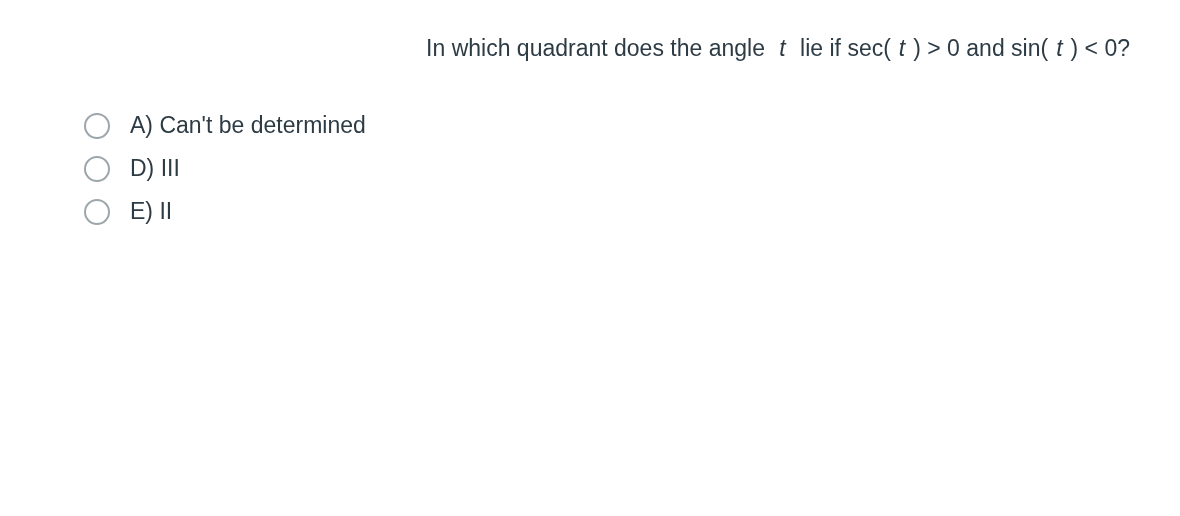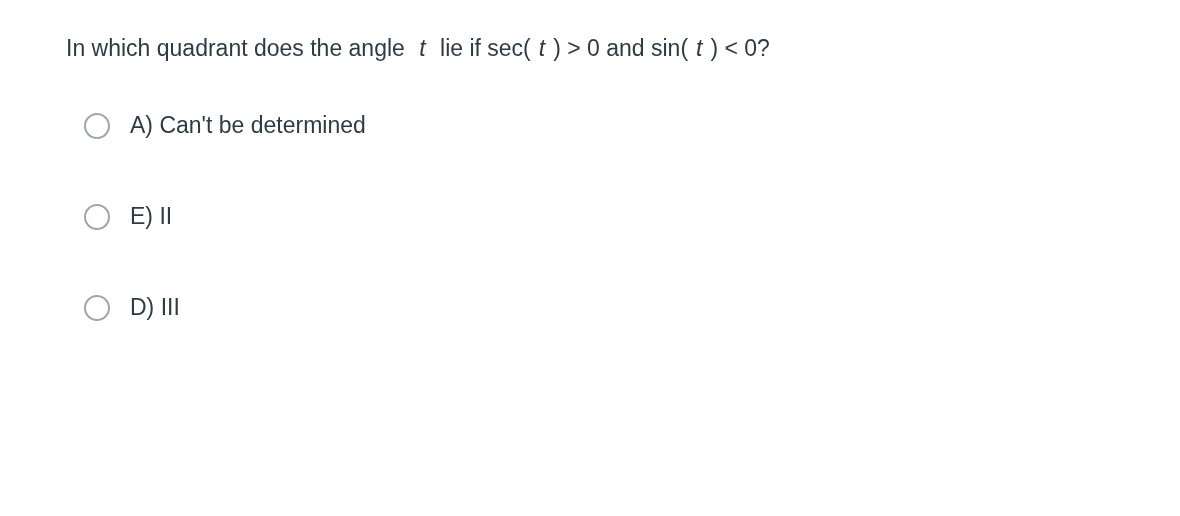--- a/index.html
+++ b/index.html
@@ -1,18 +1,19 @@
 <!DOCTYPE html>
 <html><head>
   <meta charset="utf-8">
   <style>
     * {
       margin: 4px;
       padding: 0;
       box-sizing: border-box;
+      text-align: right;
     }
     body {
       font-family: 'Segoe UI', 'Helvetica Neue', Arial, sans-serif;
       background: #ffffff;
       padding: 20px 50px;
       width: 1180px;
       height: 516px;
       color: #2d3b45;
     }
     .question-text {
@@ -20,21 +21,20 @@
       color: #2d3b45;
       margin-bottom: 40px;
       line-height: 1.4;
     }
     .question-text .italic {
       font-style: italic;
     }
     .options {
       display: flex;
       flex-direction: column;
-      gap: 48px;
       padding-left: 14px;
     }
     .option {
       display: flex;
       align-items: center;
       gap: 12px;
     }
     .radio {
       width: 26px;
       height: 26px;
@@ -57,19 +57,19 @@
   <span>In which quadrant does the angle </span><span class="italic">t</span><span> lie if sec(</span><span class="italic">t</span><span>) &gt; 0 and sin(</span><span class="italic">t</span><span>) &lt; 0?</span>
 </div>
 
 <div class="options">
   <div class="option">
     <div class="radio"></div>
     <div class="option-label">A) Can't be determined</div>
   </div>
   <div class="option">
     <div class="radio"></div>
-    <div class="option-label">E) II</div>
+    <div class="option-label">D) III</div>
   </div>
   <div class="option">
     <div class="radio"></div>
-    <div class="option-label">D) III</div>
+    <div class="option-label">E) II</div>
   </div>
 </div>
 
 </body></html>

